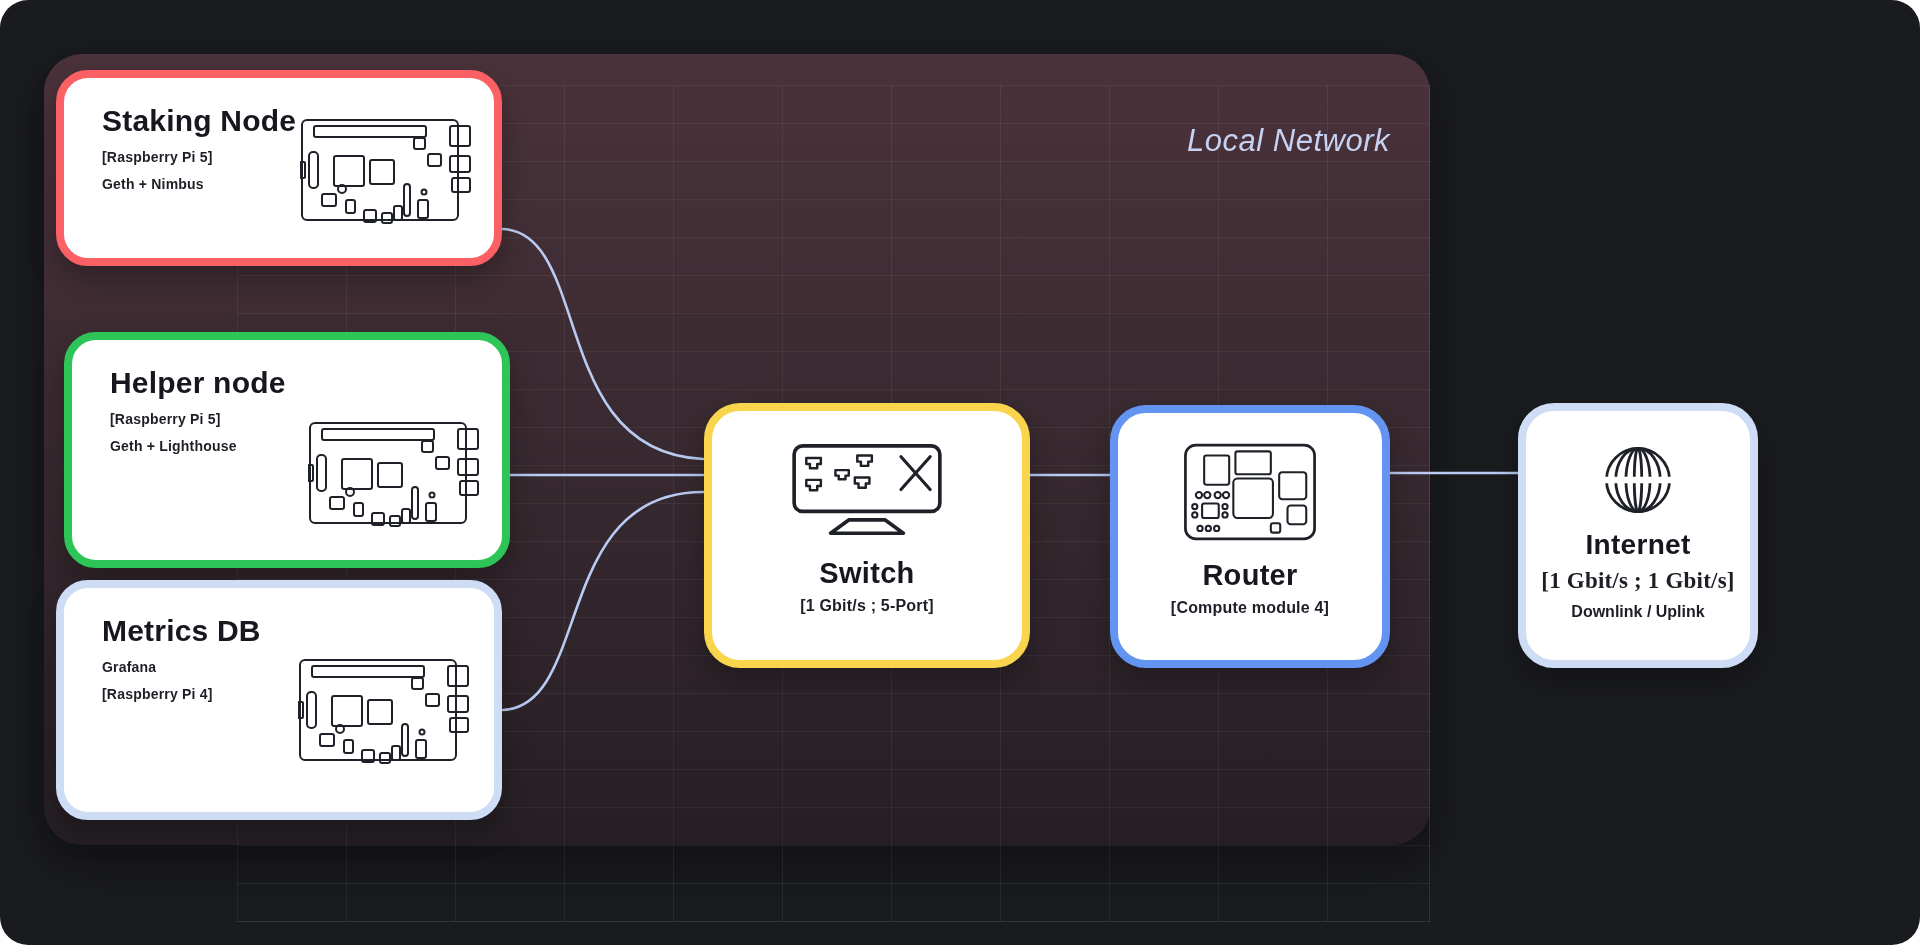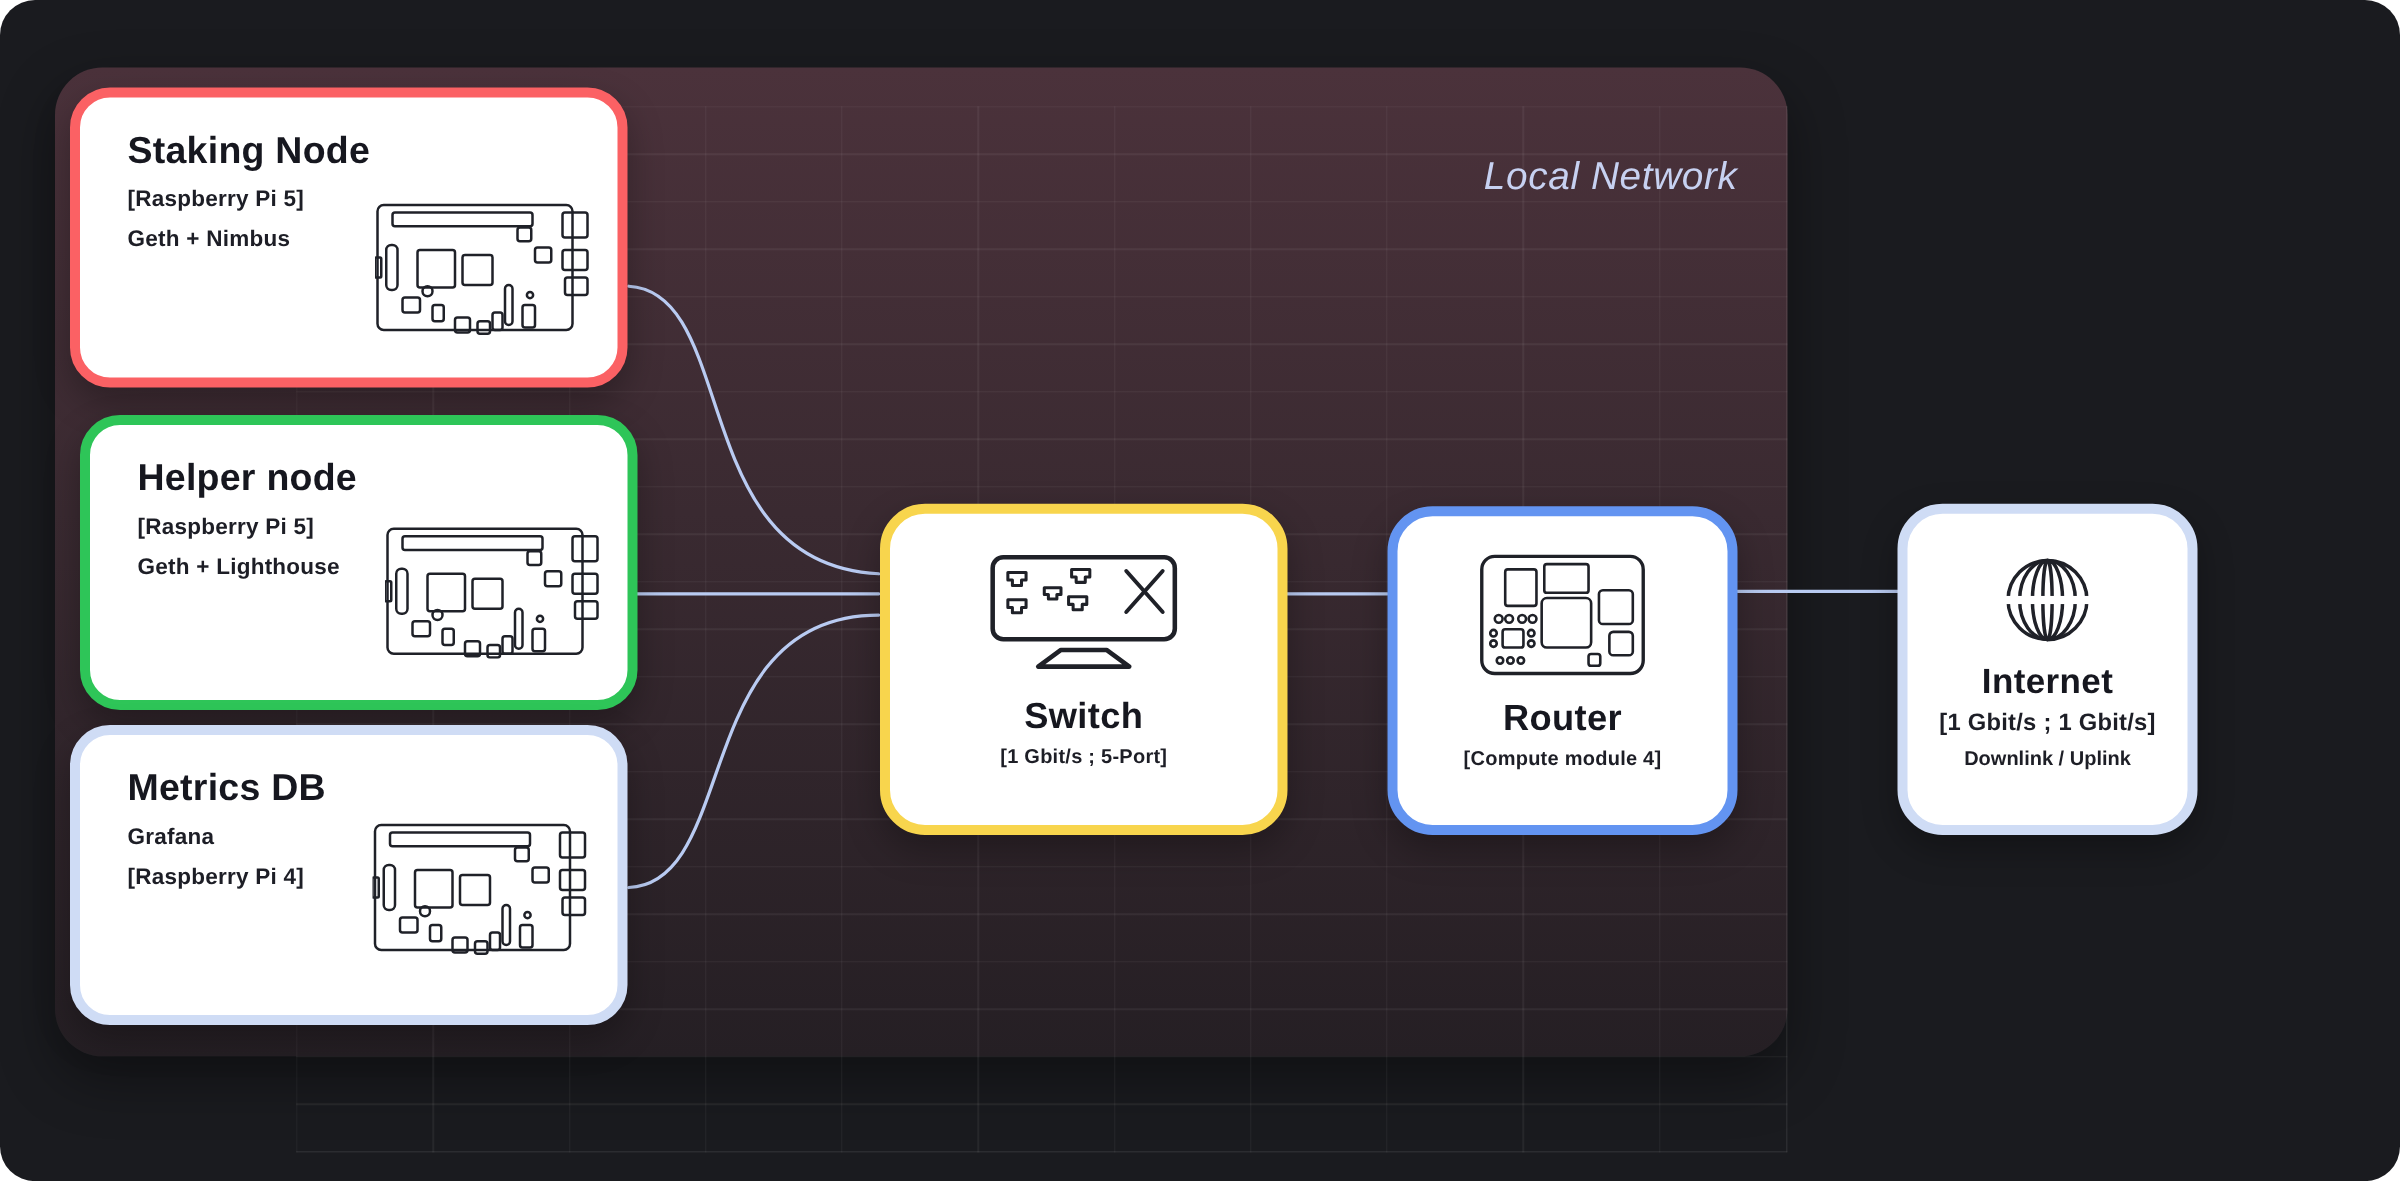--- a/index.html
+++ b/index.html
@@ -20,21 +20,21 @@
           repeating-linear-gradient(to bottom, var(--grid-line) 0 1px, transparent 1px 38px);
         border-right:1px solid var(--grid-line);border-bottom:1px solid var(--grid-line);}
   .frame-label{position:absolute;left:1000px;top:123px;width:390px;text-align:right;z-index:3;
         font-size:31px;font-weight:400;letter-spacing:0.5px;color:var(--frame-label);font-style:italic;}
   .wires{position:absolute;left:0;top:0;width:1920px;height:945px;z-index:3;}
   .wire{stroke:var(--connector);stroke-width:2.6;fill:none;stroke-linecap:round;}
   .node{position:absolute;background:var(--card-bg);z-index:4;
         box-shadow:0 12px 28px rgba(0,0,0,0.28);}
   .node-left{border:8px solid #ccc;border-radius:32px;padding:26px 0 0 38px;}
   .node-left .title{font-size:30px;font-weight:700;color:var(--ink);letter-spacing:0.2px;}
-  .node-left .sub{font-size:18px;font-weight:700;color:#1d1e26;margin-top:11px;letter-spacing:0.2px;}
+  .node-left .sub{font-size:14px;font-weight:700;color:#1d1e26;margin-top:11px;letter-spacing:0.2px;}
   .board-icon{position:absolute;}
   .node-mid{border:8px solid #ccc;border-radius:36px;display:flex;flex-direction:column;
             align-items:center;text-align:center;}
   .node-mid .title{font-size:29px;font-weight:700;color:var(--ink);letter-spacing:0.3px;}
   .node-mid .sub{font-size:16px;font-weight:700;color:#1d1e26;margin-top:7px;letter-spacing:0.2px;}
   .node-mid .sub2{font-size:16px;font-weight:700;color:#1d1e26;margin-top:9px;}
   .icon-svg{stroke:#1f2128;fill:none;stroke-width:2;stroke-linejoin:round;stroke-linecap:round;}
   .hidden-defs{position:absolute;width:0;height:0;overflow:hidden;}
 </style>
 </head>
@@ -114,21 +114,21 @@
   <div class="frame-label">Local Network</div>
 
   <svg class="wires">
     <path class="wire" d="M 503 229 C 592 234 549 452 703 459"></path>
     <path class="wire" d="M 503 475 L 703 475"></path>
     <path class="wire" d="M 503 710 C 592 706 552 492 703 492"></path>
     <path class="wire" d="M 978 475 L 1110 475"></path>
     <path class="wire" d="M 1390 473 L 1518 473"></path>
   </svg>
 
-  <div class="node node-left" style="left: 56px; top: 70px; width: 446px; height: 240px; border-color: rgb(251, 97, 100);">
+  <div class="node node-left" style="left: 56px; top: 70px; width: 446px; height: 196px; border-color: rgb(251, 97, 100);">
     <div class="title">Staking Node</div>
     <div class="sub">[Raspberry Pi 5]</div>
     <div class="sub">Geth + Nimbus</div>
     <svg class="icon-svg board-icon" style="right:22px;bottom:34px;width:172px;height:108px;">
         <use href="#pi-board"></use>
       </svg>
   </div>
 
   <div class="node node-left" style="left: 64px; top: 332px; width: 446px; height: 236px; border-color: rgb(46, 197, 88);">
     <div class="title">Helper node</div>
@@ -162,17 +162,17 @@
       </svg>
     <div class="title" style="margin-top:16px;">Router</div>
     <div class="sub">[Compute module 4]</div>
   </div>
 
   <div class="node node-mid" style="left: 1518px; top: 403px; width: 240px; height: 265px; padding-top: 30px; border-color: rgb(207, 220, 245);">
     <svg class="icon-svg" style="width:78px;height:78px;">
         <use href="#globe"></use>
       </svg>
     <div class="title" style="margin-top:10px;font-size:28px;">Internet</div>
-    <div class="sub" style="font-size:19px;">[1 Gbit/s ; 1 Gbit/s]</div>
+    <div class="sub" style="font-size:23px;font-family:Liberation Serif, serif;">[1 Gbit/s ; 1 Gbit/s]</div>
     <div class="sub2">Downlink / Uplink</div>
   </div>
 
 </div>
 
 </body></html>

